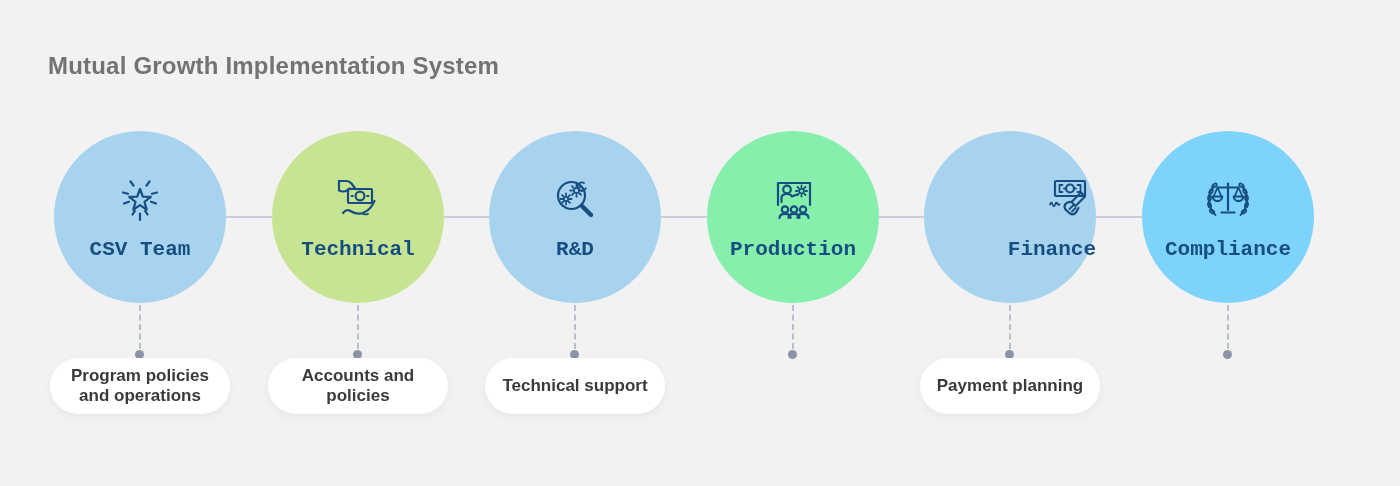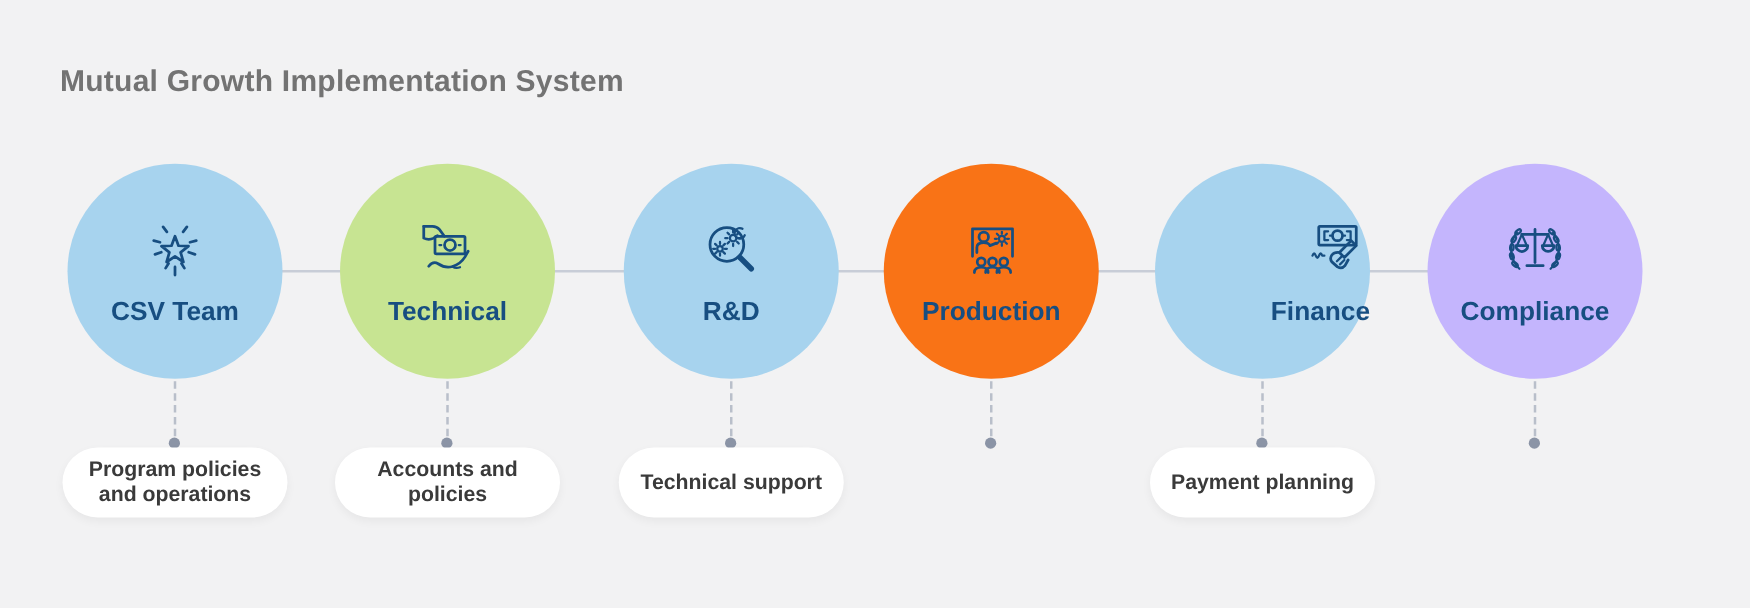--- a/index.html
+++ b/index.html
@@ -16,20 +16,21 @@
   }
   .connector-line{
     position:absolute;left:140px;top:216px;width:1088px;height:2px;
     background:#c8cdd7;z-index:0;
   }
   .dept{position:absolute;top:131px;width:180px;height:300px;z-index:1;}
   .circle{
     position:absolute;left:4px;top:0;width:172px;height:172px;border-radius:50%;
     display:flex;flex-direction:column;align-items:center;justify-content:center;
     row-gap:12px;
+    font-family:Liberation Mono, monospace;
   }
   .circle .icon{width:54px;height:54px;display:block;}
   .circle .icon svg{width:54px;height:54px;display:block;}
   .dept-label{
     font-size:21px;font-weight:700;color:#174e81;text-align:center;line-height:1.1;
   }
   .drop-line{
     position:absolute;left:89px;top:174px;height:44px;width:0;
     border-left:2px dashed #b9bfca;
   }
@@ -91,21 +92,21 @@
       </span>
       <div class="dept-label">Technical</div>
     </div>
     <div class="drop-line"></div>
     <div class="drop-dot"></div>
     <div class="pill">
       <span>Accounts and policies</span>
     </div>
   </div>
 
-  <div class="dept" style="left:495px">
+  <div class="dept" style="left:485px">
     <div class="circle" style="background: rgb(167, 211, 238);">
       <span class="icon">
         <svg viewBox="0 0 54 54">
           <circle class="ic" cx="23.5" cy="23.5" r="13.5"></circle>
           <path class="ic-thick" d="M34 34 L43 43"></path>
           <circle class="ic-thin" cx="28.5" cy="18.5" r="2.6"></circle>
           <path class="ic-thin" d="M28.5 12.2 V14 M33 14.2 L31.7 15.5 M34.8 18.5 H33 M33 22.8 L31.7 21.5 M28.5 24.8 V23 M24 22.8 L25.3 21.5 M22.2 18.5 H24 M24 14.2 L25.3 15.5"></path>
           <circle class="ic-thin" cx="18" cy="27" r="2.2"></circle>
           <path class="ic-thin" d="M18 21.5 V23.2 M21.9 23.1 L20.7 24.3 M23.5 27 H21.8 M21.9 30.9 L20.7 29.7 M18 32.5 V30.8 M14.1 30.9 L15.3 29.7 M12.5 27 H14.2 M14.1 23.1 L15.3 24.3"></path>
           <path class="ic-thin" d="M36 11 A4.2 4.2 0 1 0 37.8 16.2"></path>
@@ -114,21 +115,21 @@
       <div class="dept-label">R&amp;D</div>
     </div>
     <div class="drop-line"></div>
     <div class="drop-dot"></div>
     <div class="pill">
       <span>Technical support</span>
     </div>
   </div>
 
   <div class="dept" style="left:703px">
-    <div class="circle" style="background: #f97316;">
+    <div class="circle" style="background: #86efac;">
       <span class="icon">
         <svg viewBox="0 0 54 54">
           <path class="ic" d="M12 33 V11 H44 V33"></path>
           <circle class="ic" cx="21" cy="17.5" r="3.8"></circle>
           <path class="ic" d="M15.5 30 V26 Q15.5 22 21 22 Q25 22 26 24.5 L31 22.5"></path>
           <circle class="ic-thin" cx="35.5" cy="19" r="2.4"></circle>
           <path class="ic-thin" d="M35.5 13.4 V15 M39.5 15 L38.3 16.2 M41.1 19 H39.5 M39.5 23 L38.3 21.8 M35.5 24.6 V23 M31.5 23 L32.7 21.8 M29.9 19 H31.5 M31.5 15 L32.7 16.2"></path>
           <circle class="ic" cx="19" cy="37.5" r="3.2"></circle>
           <circle class="ic" cx="28" cy="37.5" r="3.2"></circle>
           <circle class="ic" cx="37" cy="37.5" r="3.2"></circle>
@@ -159,21 +160,21 @@
       <div class="dept-label">Finance</div>
     </div>
     <div class="drop-line"></div>
     <div class="drop-dot"></div>
     <div class="pill">
       <span>Payment planning</span>
     </div>
   </div>
 
   <div class="dept" style="left:1138px">
-    <div class="circle" style="background: #c4b5fd;">
+    <div class="circle" style="background: #7dd3fc;">
       <span class="icon">
         <svg viewBox="0 0 54 54">
           <path class="ic" d="M27 11.5 V38"></path>
           <path class="ic" d="M16.5 15.5 H37.5"></path>
           <path class="ic-thin" d="M16.5 15.5 L12.8 24 M16.5 15.5 L20.2 24"></path>
           <path class="ic" d="M11.8 24.5 A4.7 4.7 0 0 0 21.2 24.5 Z"></path>
           <path class="ic-thin" d="M37.5 15.5 L33.8 24 M37.5 15.5 L41.2 24"></path>
           <path class="ic" d="M32.8 24.5 A4.7 4.7 0 0 0 42.2 24.5 Z"></path>
           <path class="ic" d="M20.5 40.5 H33.5"></path>
           <path class="ic-thin" d="M14.5 43 Q8 37 8 27.5 Q8 19.5 12.5 14"></path>

